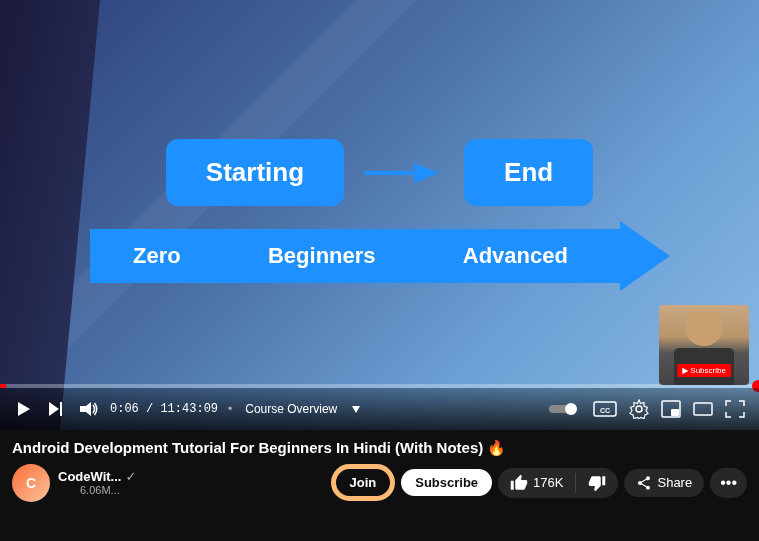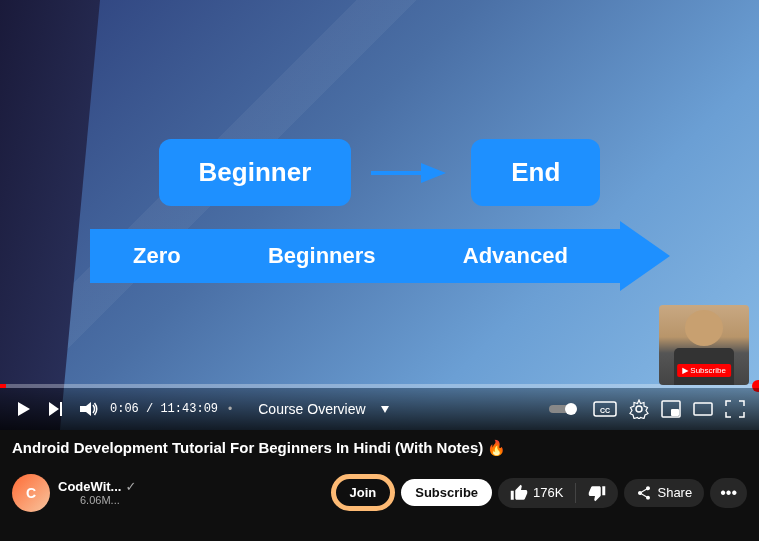--- a/index.html
+++ b/index.html
@@ -235,24 +235,24 @@
     }
 
     .time-display {
       font-size: 12px;
       color: white;
       white-space: nowrap;
       font-family: Liberation Mono, monospace;
     }
 
     .chapter-label {
-      font-size: 14px;
+      font-size: 12px;
       color: white;
       white-space: nowrap;
-      margin-left: 16px;
+      margin-left: 3px;
     }
 
     .spacer { flex: 1; }
 
     .right-controls {
       display: flex;
       align-items: center;
       gap: 8px;
     }
 
@@ -260,21 +260,21 @@
     .info-bar {
       width: 759px;
       background: #0f0f0f;
       padding: 8px 12px 4px 12px;
     }
 
     .video-title {
       font-size: 15px;
       font-weight: 700;
       color: #fff;
-      margin-bottom: 16px;
+      margin-bottom: 6px;
       line-height: 1.3;
     }
 
     .channel-row {
       display: flex;
       align-items: center;
       gap: 8px;
     }
 
     .channel-avatar {
@@ -394,21 +394,21 @@
     svg { display: block; }
   </style>
 </head>
 <body>
 
 <div class="video-player">
   <div class="video-content">
     <div class="diagram-area">
 
       <div class="top-row">
-        <div class="flow-box">Beginner</div>
+        <div class="flow-box">Starting</div>
 
         <div class="arrow-right">
           <svg viewBox="0 0 80 30" xmlns="http://www.w3.org/2000/svg">
             <line x1="0" y1="15" x2="55" y2="15" stroke="#1e90ff" stroke-width="4"></line>
             <polygon points="50,5 75,15 50,25" fill="#1e90ff"></polygon>
           </svg>
         </div>
         <div class="flow-box">End</div>
       </div>
 

